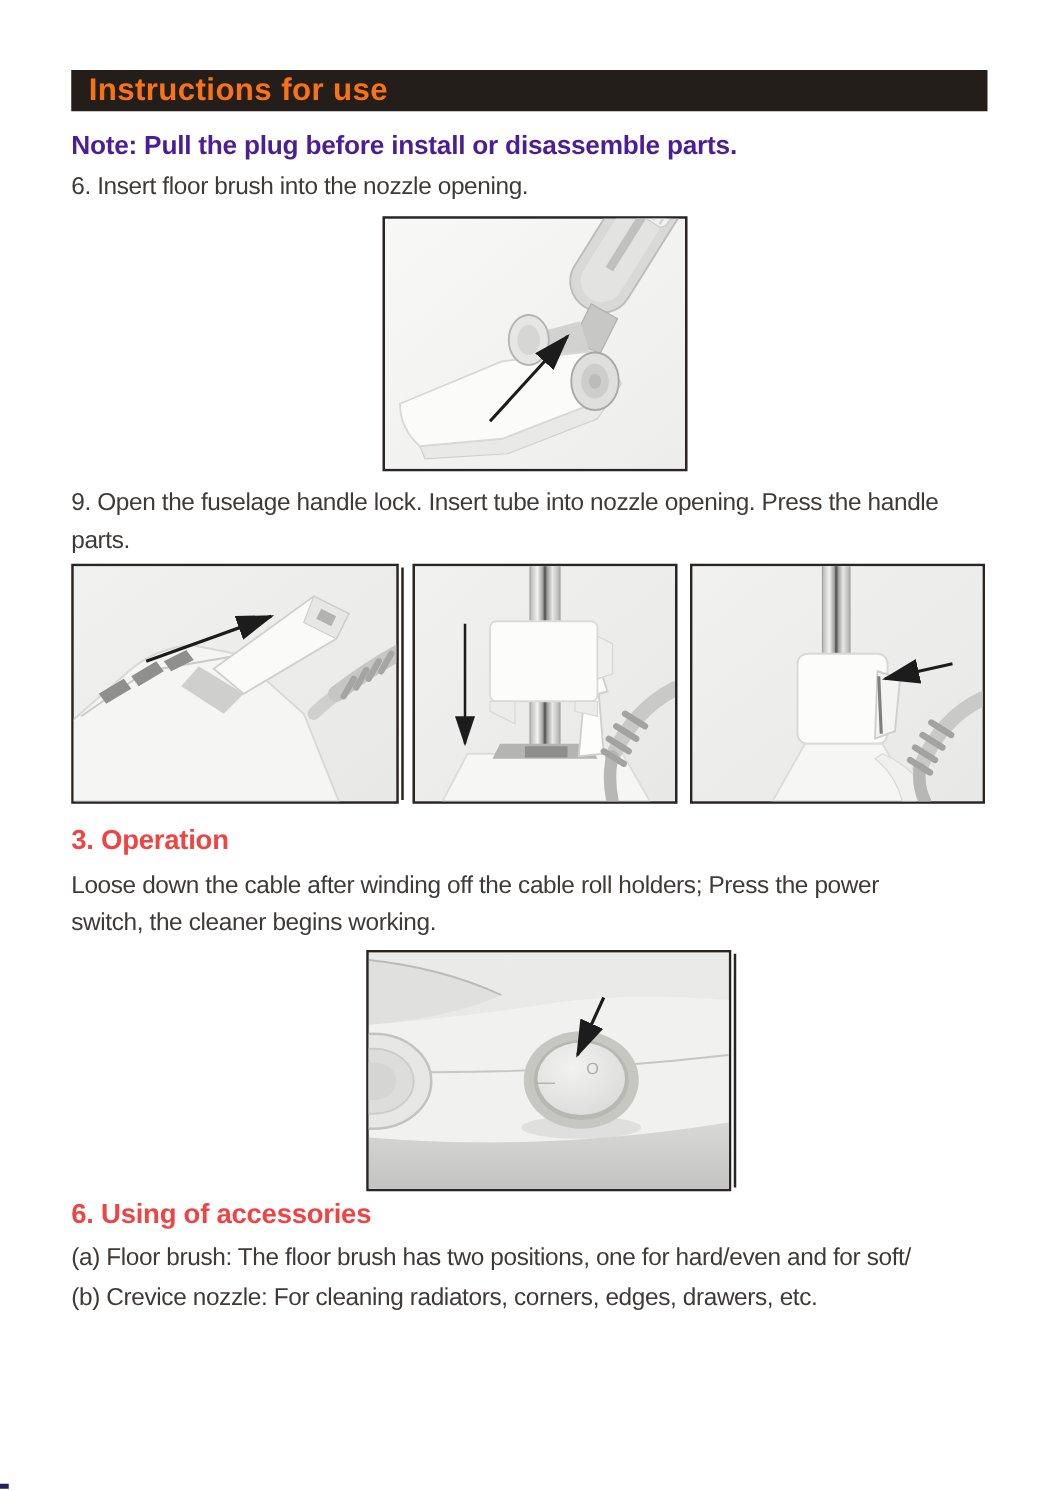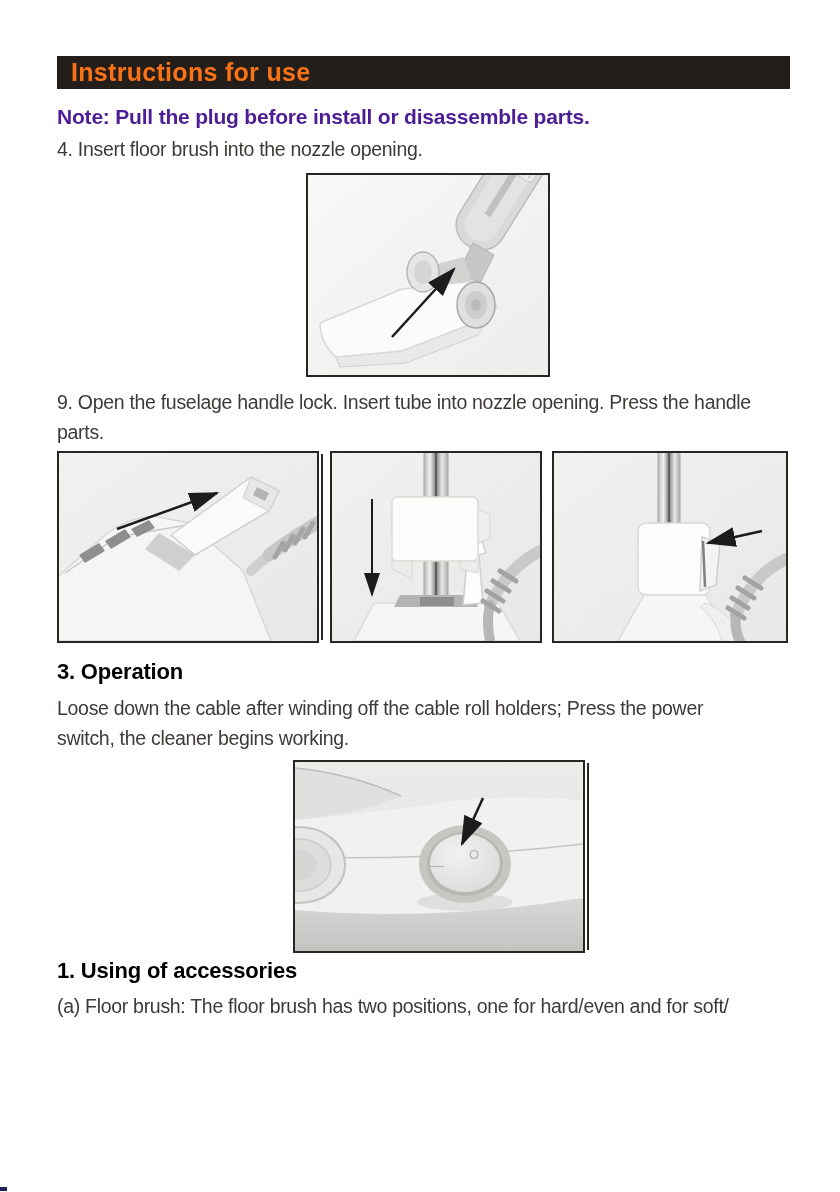--- a/index.html
+++ b/index.html
@@ -12,21 +12,21 @@
   .hbar {
     box-sizing:border-box; margin-top:56px; width:733px; height:33px;
     background:#241e1b; color:#f97316; font-size:25px; font-weight:700;
     line-height:32px; padding-left:14px; letter-spacing:0.3px;
   }
 
   .note  { margin-top:16px; font-size:21px; font-weight:700; color:#4c1d95; letter-spacing:-0.2px; white-space:nowrap; }
   .bline { font-size:19.5px; line-height:30px; letter-spacing:-0.3px; white-space:nowrap; color:#3e3a37; }
   .step1 { margin-top:5px; }
   .step2 { margin-top:10px; }
-  .h-sec { font-size:22px; font-weight:700; color:#000000; letter-spacing:-0.2px; white-space:nowrap; }
+  .h-sec { font-size:22px; font-weight:700; color:#ef4444; letter-spacing:-0.2px; white-space:nowrap; }
   .h3    { margin-top:16px; }
   .para3 { margin-top:8px; }
   .h4    { margin-top:5px; }
   .paraA { margin-top:7px; }
   .paraB { margin-top:2px; }
 
   .fig { box-sizing:border-box; border:2px solid #2b2522; background:#efefed; position:relative; }
   .fig svg { display:block; width:100%; height:100%; }
   .fig.dbl::after { content:""; position:absolute; right:-6px; top:1px; bottom:1px; width:2px; background:#2b2522; }
 
@@ -46,21 +46,21 @@
 
 <div class="page">
   <div class="content">
 
     <div class="hbar">
       <span>Instructions for use</span>
     </div>
 
     <div class="note">Note: Pull the plug before install or disassemble parts.</div>
 
-    <div class="bline step1">4. Insert floor brush into the nozzle opening.</div>
+    <div class="bline step1">6. Insert floor brush into the nozzle opening.</div>
 
     <div class="fig fig1" aria-label="Photo: floor brush being inserted into the nozzle opening, arrow shows insertion direction">
       <svg viewBox="0 0 240 200">
         <defs>
           <linearGradient id="f1bg" x1="0" y1="0" x2="1" y2="1">
             <stop offset="0" stop-color="#f8f8f7"></stop>
               <stop offset="1" stop-color="#ededeb"></stop>
           </linearGradient>
           <marker id="f1ah" markerWidth="13" markerHeight="9" refX="11" refY="4" orient="auto">
             <path d="M0,0 L12,4 L0,8 Z" fill="#1c1c1c"></path>
@@ -285,21 +285,24 @@
           <ellipse cx="170" cy="102" rx="46" ry="39" fill="#c6c6c3"></ellipse>
           <ellipse cx="170" cy="102" rx="38" ry="32" fill="#b7b7b4"></ellipse>
           <ellipse cx="170" cy="101" rx="35" ry="29" fill="url(#btn3)"></ellipse>
           <text class="swmark" x="134" y="108" font-size="15">—</text>
           <text class="swmark" x="174" y="97" font-size="13">O</text>
         </g>
         <line x1="188" y1="36" x2="167" y2="82" stroke="#1c1c1c" stroke-width="2.5" marker-end="url(#f3ah)"></line>
       </svg>
     </div>
 
-    <div class="h-sec h4">1. Using of accessories</div>
+    <div class="h-sec h4">6. Using of accessories</div>
     <div class="paraA">
       <div class="bline">(a) Floor brush: The floor brush has two positions, one for hard/even and for soft/</div>
     </div>
+    <div class="paraB">
+      <div class="bline">(b) Crevice nozzle: For cleaning radiators, corners, edges, drawers, etc.</div>
+    </div>
 
   </div>
 
   <div class="corner-mark"></div>
 </div>
 
 </body></html>

